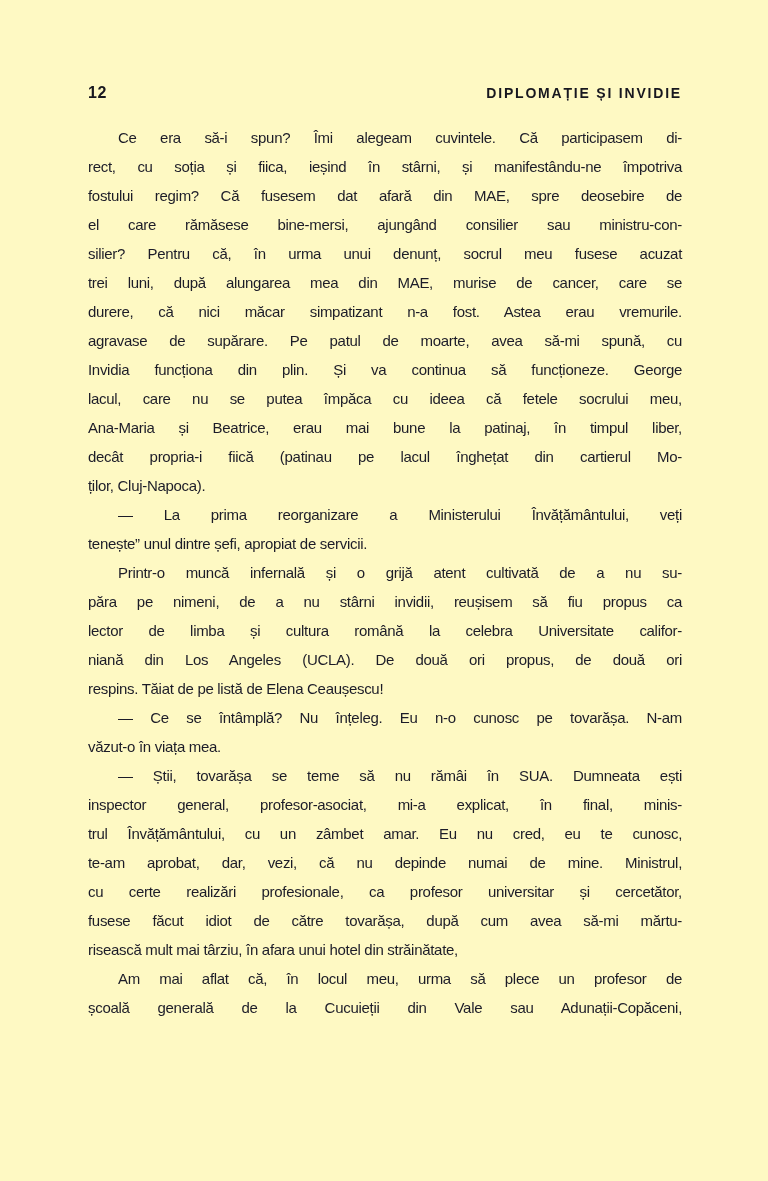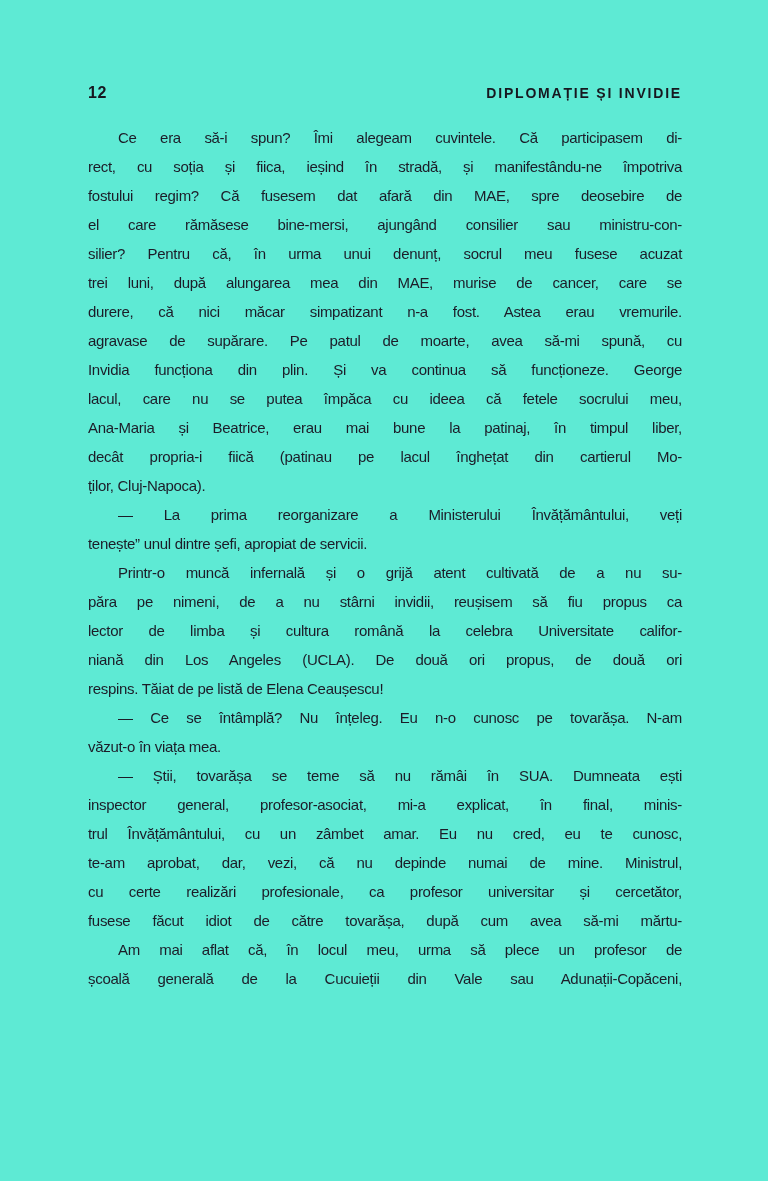--- a/index.html
+++ b/index.html
@@ -4,21 +4,21 @@
 <style>
   html, body {
     margin: 0;
     padding: 0;
     background: #ffffff;
   }
   #page {
     position: relative;
     width: 768px;
     height: 1181px;
-    background: #5eead4;
+    background: #fef9c3;
     overflow: hidden;
   }
   .running-head {
     position: absolute;
     top: 84px;
     left: 88px;
     width: 594px;
     display: flex;
     justify-content: space-between;
     align-items: baseline;
@@ -63,21 +63,21 @@
 <div id="page">
 
   <div class="running-head">
     <span class="page-number">12</span>
     <span class="header-title">DIPLOMAȚIE ȘI INVIDIE</span>
   </div>
 
   <div class="text-block">
       <div class="para">
         <div class="line first">Ce era să-i spun? Îmi alegeam cuvintele. Că participasem di-</div>
-        <div class="line">rect, cu soția și fiica, ieșind în stradă, și manifestându-ne împotriva</div>
+        <div class="line">rect, cu soția și fiica, ieșind în stârni, și manifestându-ne împotriva</div>
         <div class="line">fostului regim? Că fusesem dat afară din MAE, spre deosebire de</div>
         <div class="line">el care rămăsese bine-mersi, ajungând consilier sau ministru-con-</div>
         <div class="line">silier? Pentru că, în urma unui denunț, socrul meu fusese acuzat</div>
         <div class="line">trei luni, după alungarea mea din MAE, murise de cancer, care se</div>
         <div class="line">durere, că nici măcar simpatizant n-a fost. Astea erau vremurile.</div>
         <div class="line">agravase de supărare. Pe patul de moarte, avea să-mi spună, cu</div>
         <div class="line">Invidia funcționa din plin. Și va continua să funcționeze. George</div>
         <div class="line">lacul, care nu se putea împăca cu ideea că fetele socrului meu,</div>
         <div class="line">Ana-Maria și Beatrice, erau mai bune la patinaj, în timpul liber,</div>
         <div class="line">decât propria-i fiică (patinau pe lacul înghețat din cartierul Mo-</div>
@@ -98,20 +98,21 @@
         <div class="line first">— Ce se întâmplă? Nu înțeleg. Eu n-o cunosc pe tovarășa. N-am</div>
         <div class="line last">văzut-o în viața mea.</div>
       </div>
       <div class="para">
         <div class="line first">— Știi, tovarășa se teme să nu rămâi în SUA. Dumneata ești</div>
         <div class="line">inspector general, profesor-asociat, mi-a explicat, în final, minis-</div>
         <div class="line">trul Învățământului, cu un zâmbet amar. Eu nu cred, eu te cunosc,</div>
         <div class="line">te-am aprobat, dar, vezi, că nu depinde numai de mine. Ministrul,</div>
         <div class="line">cu certe realizări profesionale, ca profesor universitar și cercetător,</div>
         <div class="line">fusese făcut idiot de către tovarășa, după cum avea să-mi mărtu-</div>
+        <div class="line last">risească mult mai târziu, în afara unui hotel din străinătate,</div>
       </div>
       <div class="para">
         <div class="line first">Am mai aflat că, în locul meu, urma să plece un profesor de</div>
         <div class="line last force-justify">școală generală de la Cucuieții din Vale sau Adunații-Copăceni,</div>
       </div>
     </div>
 
 </div>
 
 </body></html>

